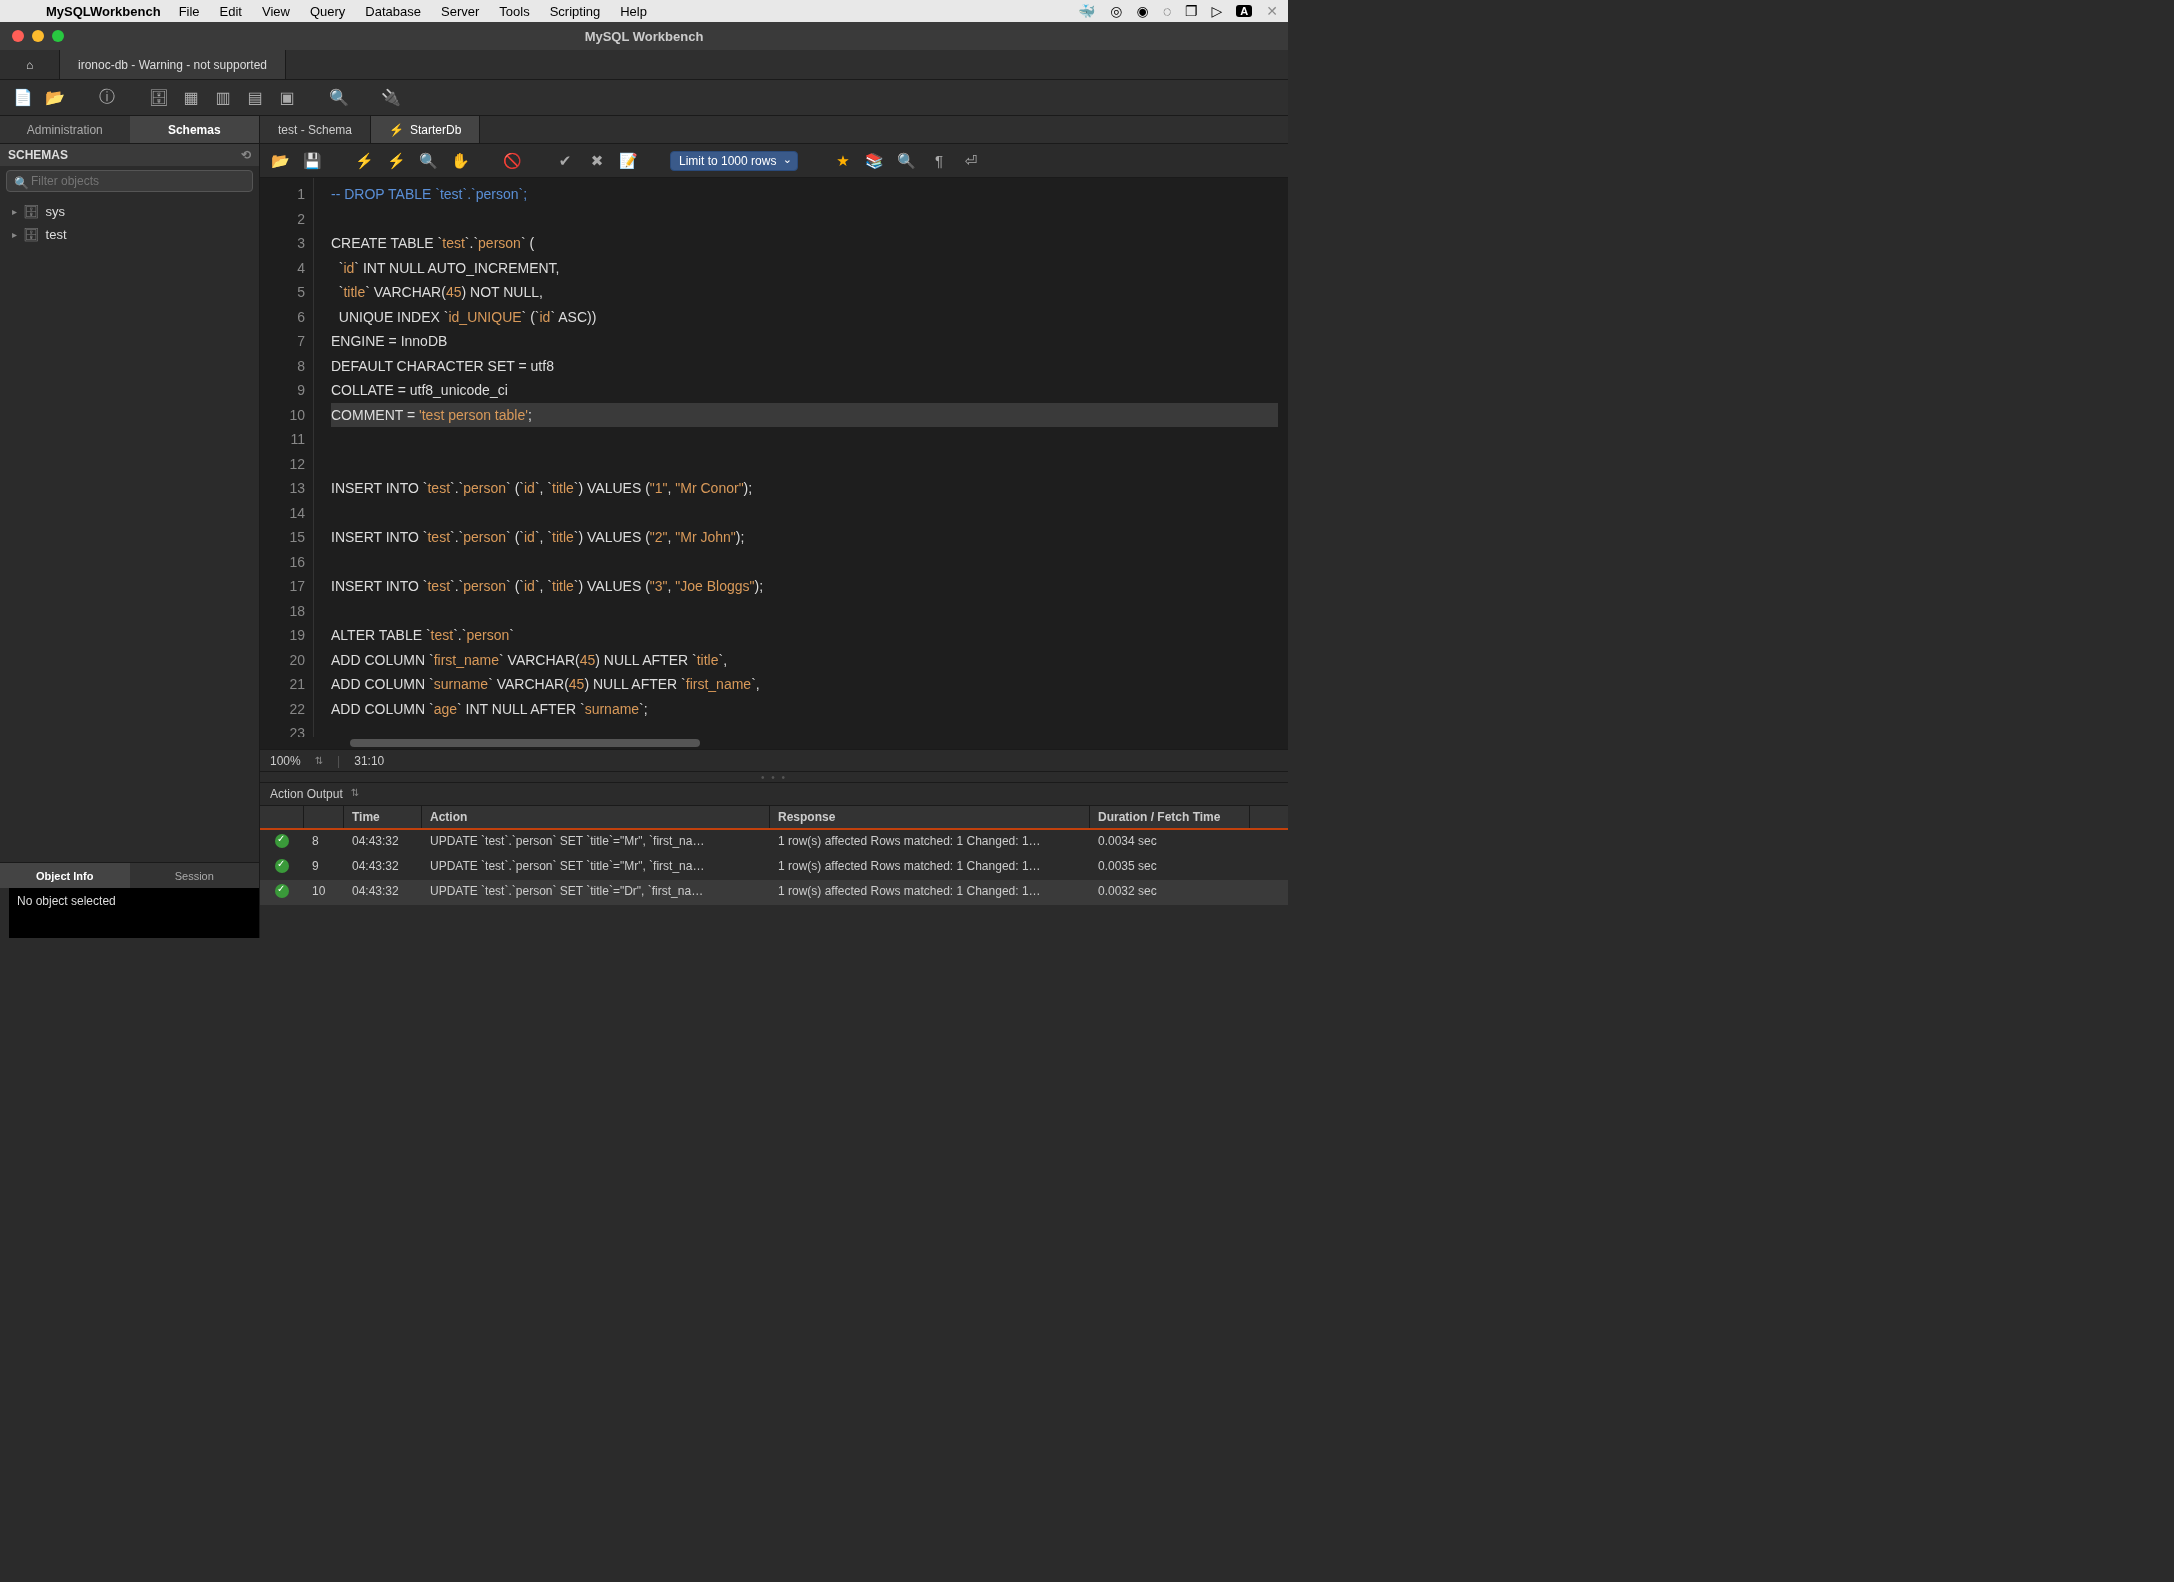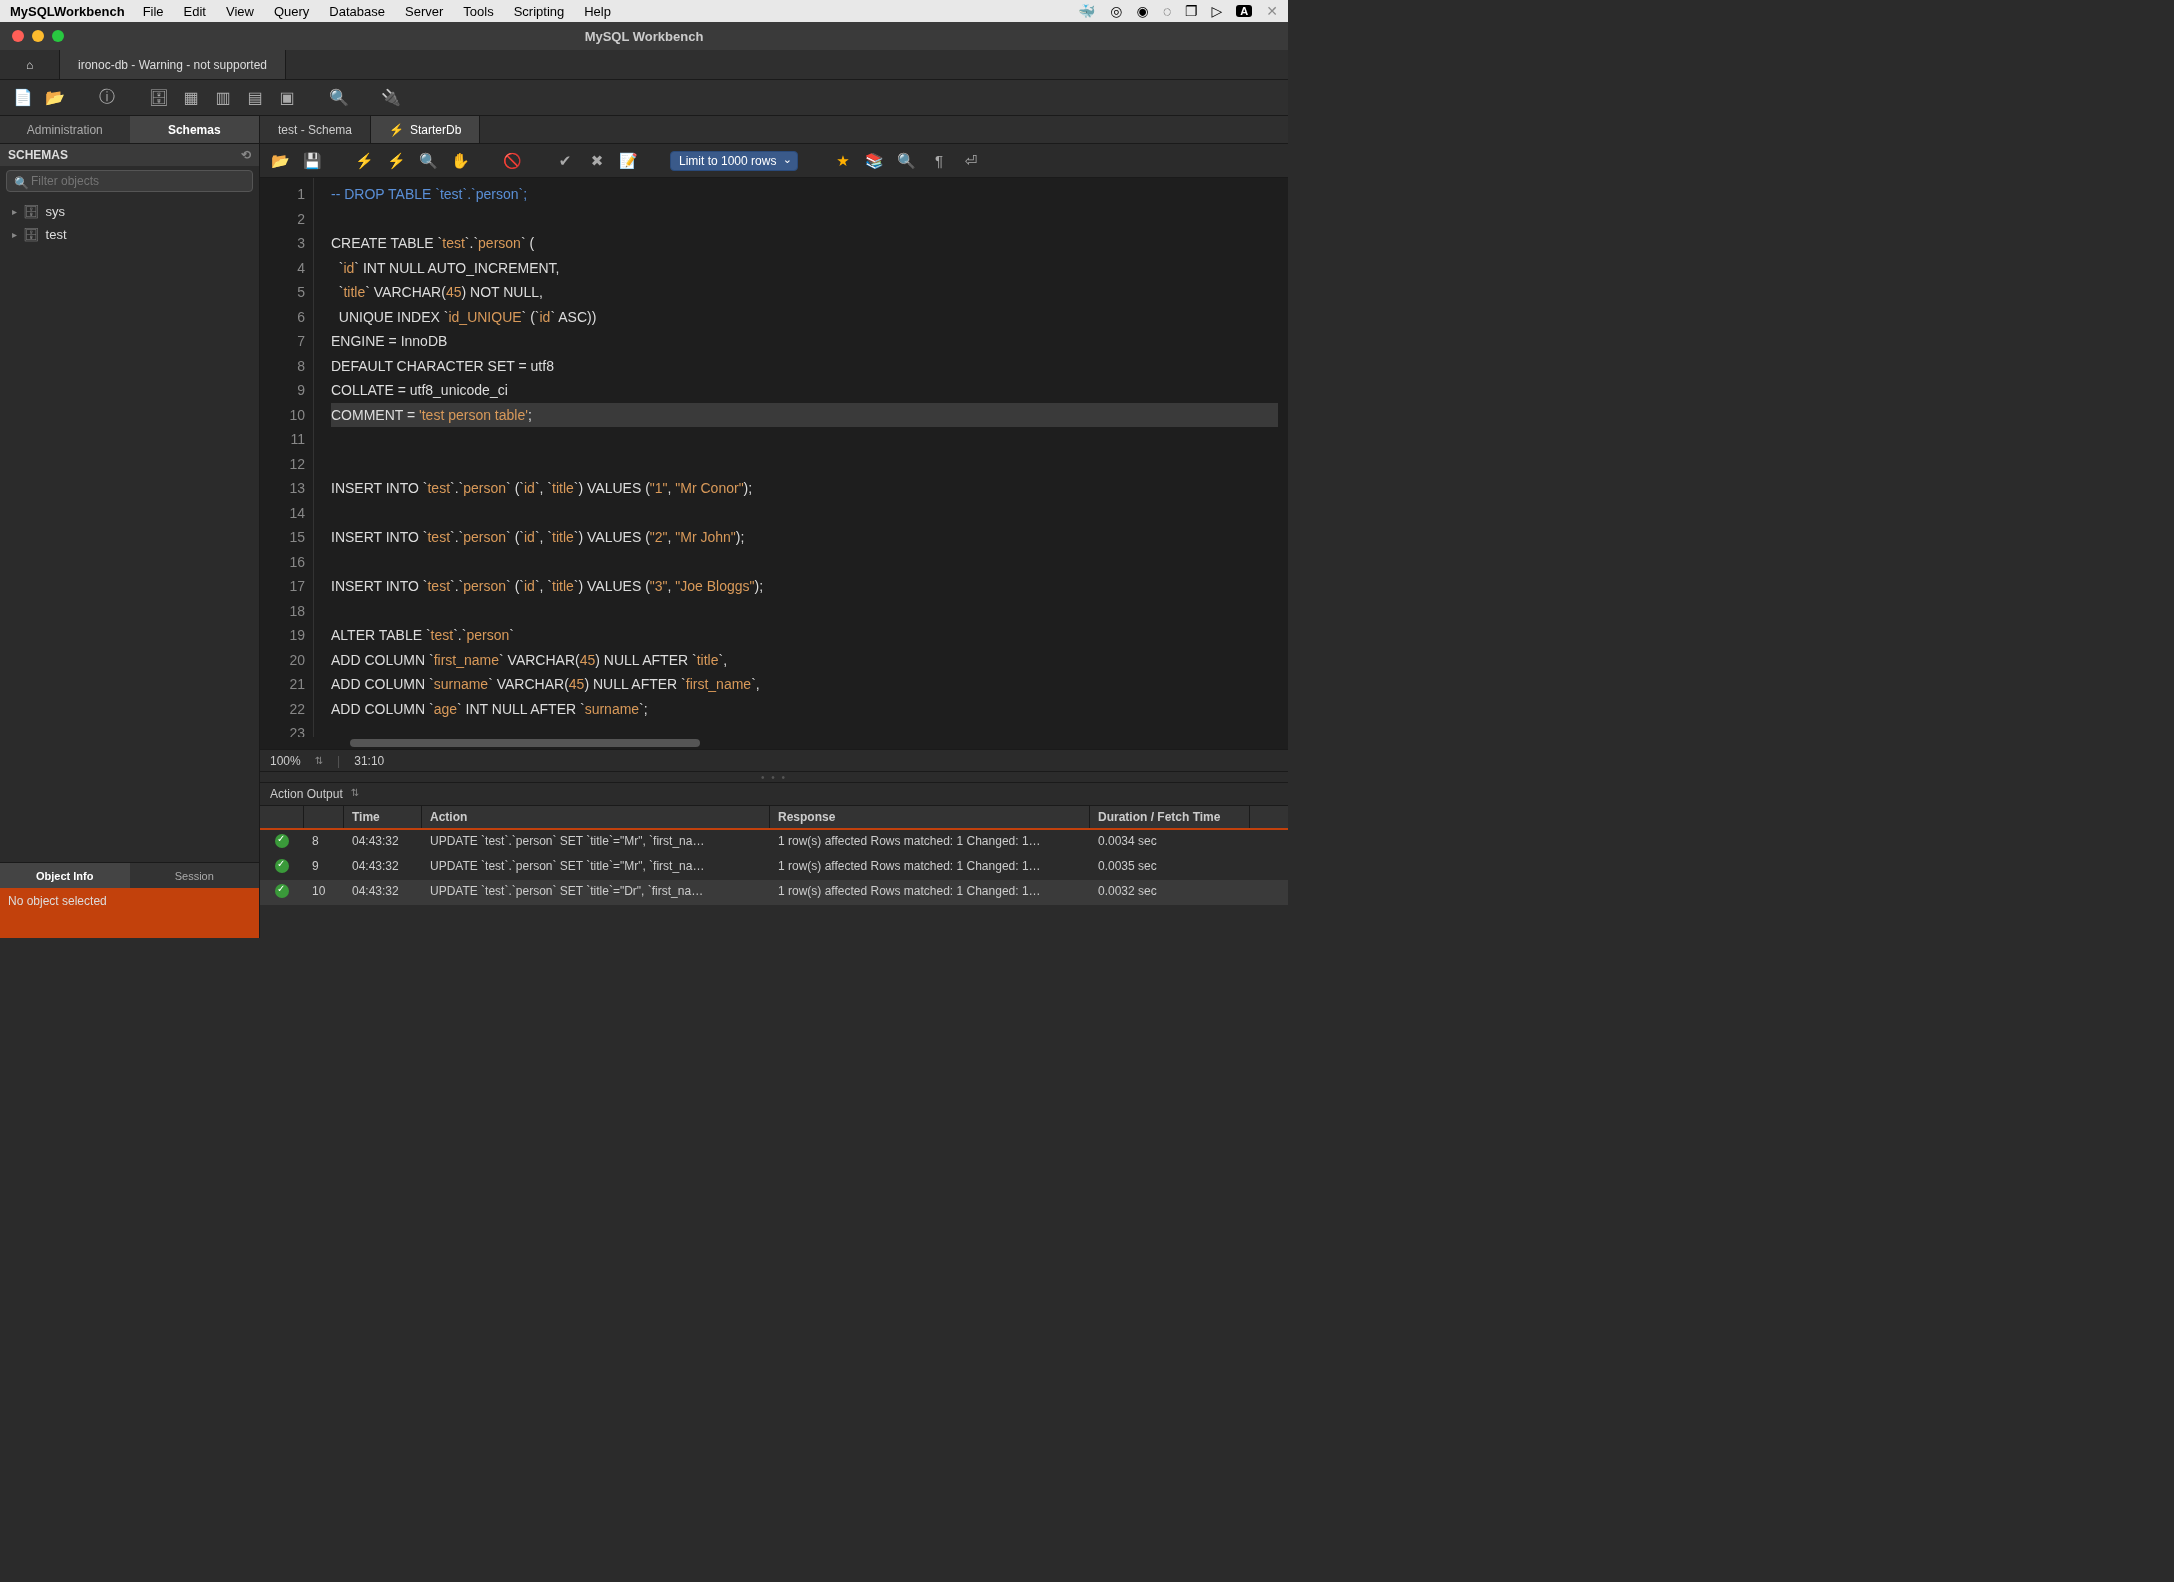--- a/index.html
+++ b/index.html
@@ -1,20 +1,20 @@
 <!DOCTYPE html>
 <html><head>
 <meta charset="utf-8">
 <style>
 * { margin: 0; padding: 0; box-sizing: border-box; font-family: -apple-system, BlinkMacSystemFont, "Segoe UI", sans-serif; }
 body { background: #2b2b2b; color: #ccc; overflow: hidden; width: 1288px; height: 938px; }
 
 
 .menubar { background: #e8e8e8; color: #000; display: flex; align-items: center; height: 22px; padding: 0 10px; font-size: 13px; }
-.menubar .app-name { font-weight: 700; margin-right: 18px; }
+.menubar .app-name { font-weight: 700; margin-right: 18px; margin-left: 36px; }
 .menubar .menu-item { margin-right: 20px; cursor: default; }
 .menubar .spacer { flex: 1; }
 .menubar .status-icon { margin-left: 14px; font-size: 14px; }
 .menubar .status-box { margin-left: 14px; background:#000; color:#fff; border-radius:3px; padding:0 4px; font-size:11px; font-weight:700;}
 
 
 .titlebar { background: #3a3a3a; height: 28px; display: flex; align-items: center; position: relative; }
 .traffic { display: flex; gap: 8px; padding-left: 12px; }
 .traffic .dot { width: 12px; height: 12px; border-radius: 50%; }
 .dot.red { background: #ff5f57; }
@@ -46,21 +46,21 @@
 .filter-row input { width: 100%; background: #3a3a3a; border: 1px solid #555; border-radius: 4px; padding: 3px 24px; color: #ccc; font-size: 12px; }
 .filter-wrap { position: relative; }
 .filter-wrap .mag { position: absolute; left: 8px; top: 6px; color: #888; font-size: 12px; }
 .schema-tree { flex: 1; padding: 4px 8px; font-size: 13px; color: #ddd; }
 .tree-item { padding: 4px 0 4px 4px; display: flex; align-items: center; gap: 6px; }
 .tree-item .chev { color: #888; font-size: 10px; }
 .tree-item .db-icon { color: #888; }
 .side-bottom-tabs { display:flex; height:26px; border-top:1px solid #1a1a1a;}
 .side-bottom-tabs div { flex:1; text-align:center; font-size:11px; line-height:26px; background:#333; color:#aaa;}
 .side-bottom-tabs div.active { background:#444; color:#fff; font-weight:600;}
-.obj-info { padding:6px 8px; font-size:12px; color:#ddd; background:#c2410c; height:50px;}
+.obj-info { padding:6px 8px; font-size:12px; color:#ddd; background:#000000; height:50px;margin-left:9px;}
 
 
 .editor-area { flex: 1; display: flex; flex-direction: column; background: #1e1e1e; }
 
 .ed-tabs { display: flex; height: 28px; background: #2f2f2f; border-bottom: 1px solid #1a1a1a; }
 .ed-tab { padding: 0 18px; display: flex; align-items: center; gap: 6px; font-size: 12px; color: #ccc; border-right: 1px solid #1a1a1a; background: #333; }
 .ed-tab.active { background: #444; color: #fff; }
 .ed-tab .bolt { color: #ffb000; }
 
 .ed-toolbar { display: flex; align-items: center; gap: 10px; padding: 4px 10px; background: #2b2b2b; border-bottom: 1px solid #1a1a1a; height: 34px; }

